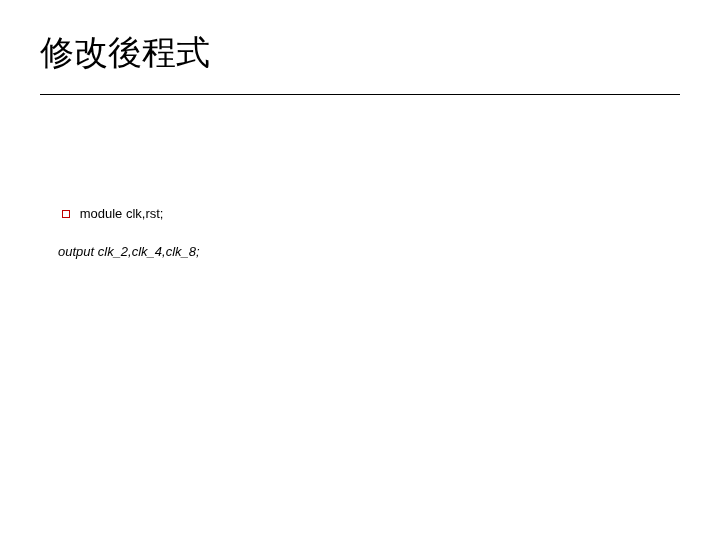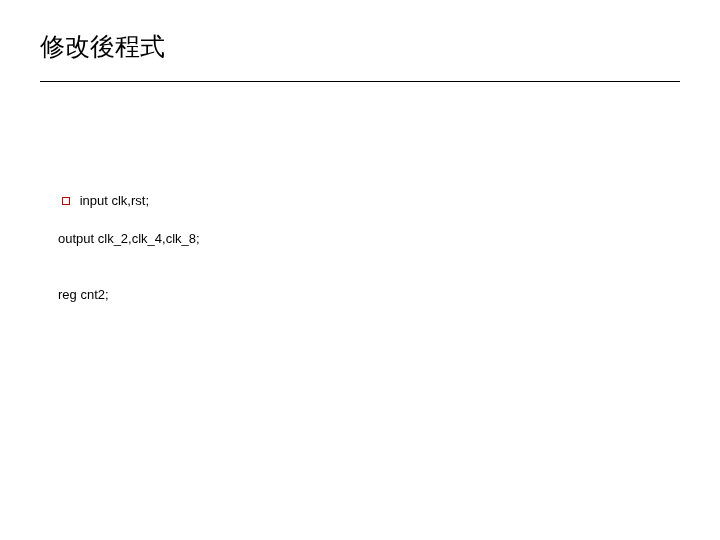--- a/index.html
+++ b/index.html
@@ -12,21 +12,21 @@
     box-sizing: border-box;
   }
   .slide {
     width: 720px;
     height: 540px;
     padding: 30px 40px 30px 40px;
     box-sizing: border-box;
     position: relative;
   }
   .title {
-    font-size: 25px;
+    font-size: 34px;
     font-weight: 400;
     color: #000;
     margin: 0 0 18px 0;
     font-family: "PMingLiU", "Microsoft JhengHei", serif;
     letter-spacing: 0px;
   }
   .title-underline {
     border: none;
     border-top: 1px solid #000;
     margin: 0 0 16px 0;
@@ -54,36 +54,35 @@
     display: inline-block;
     width: 8px;
     height: 8px;
     border: 1px solid #c00000;
     box-sizing: border-box;
     margin-top: 4px;
   }
   .code-line {
     display: block;
   }
-  .indent1 { padding-left: 18px; }
+  .indent1 { padding-left: 18px; font-style: italic; }
 </style>
 </head>
 <body>
 
 <div class="slide">
   <h1 class="title">修改後程式</h1>
   <hr class="title-underline">
 
   <div class="code-block">
 
 
     <div class="code-para">
-      <span class="bullet"><span class="bullet-sq"></span></span><span>input clk,rst;</span>
+      <span class="bullet"><span class="bullet-sq"></span></span><span>module clk,rst;</span>
       <span class="code-line indent1">output clk_2,clk_4,clk_8;</span>
-      <span class="code-line indent1">reg cnt2;</span>
     </div>
 
     
 
     
 
   </div>
 </div>
 
 </body></html>

